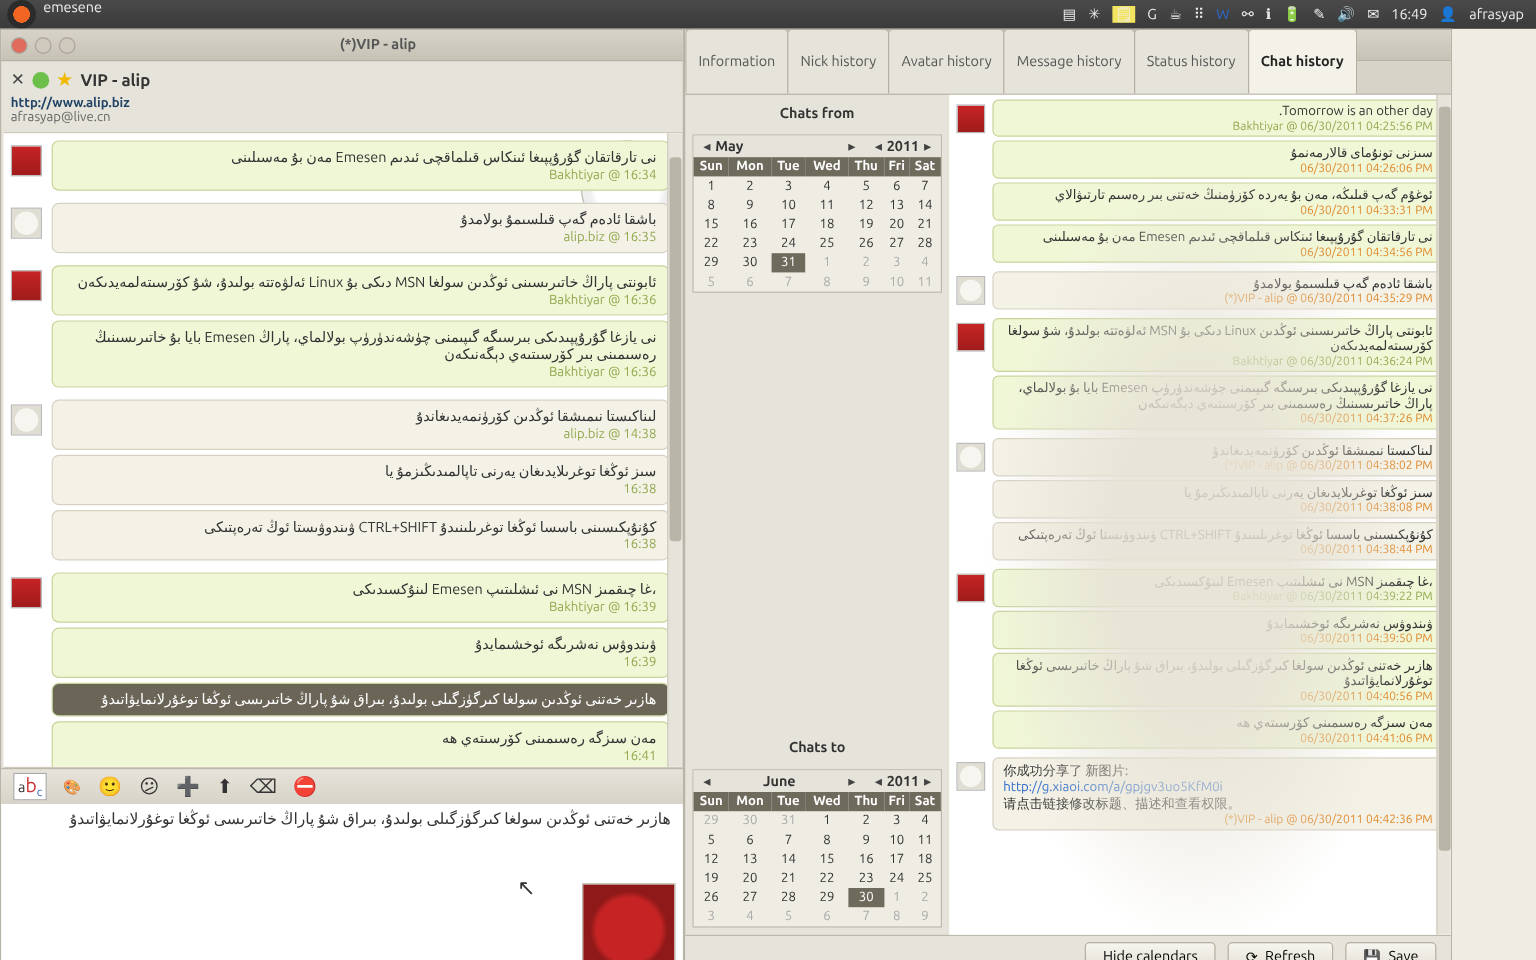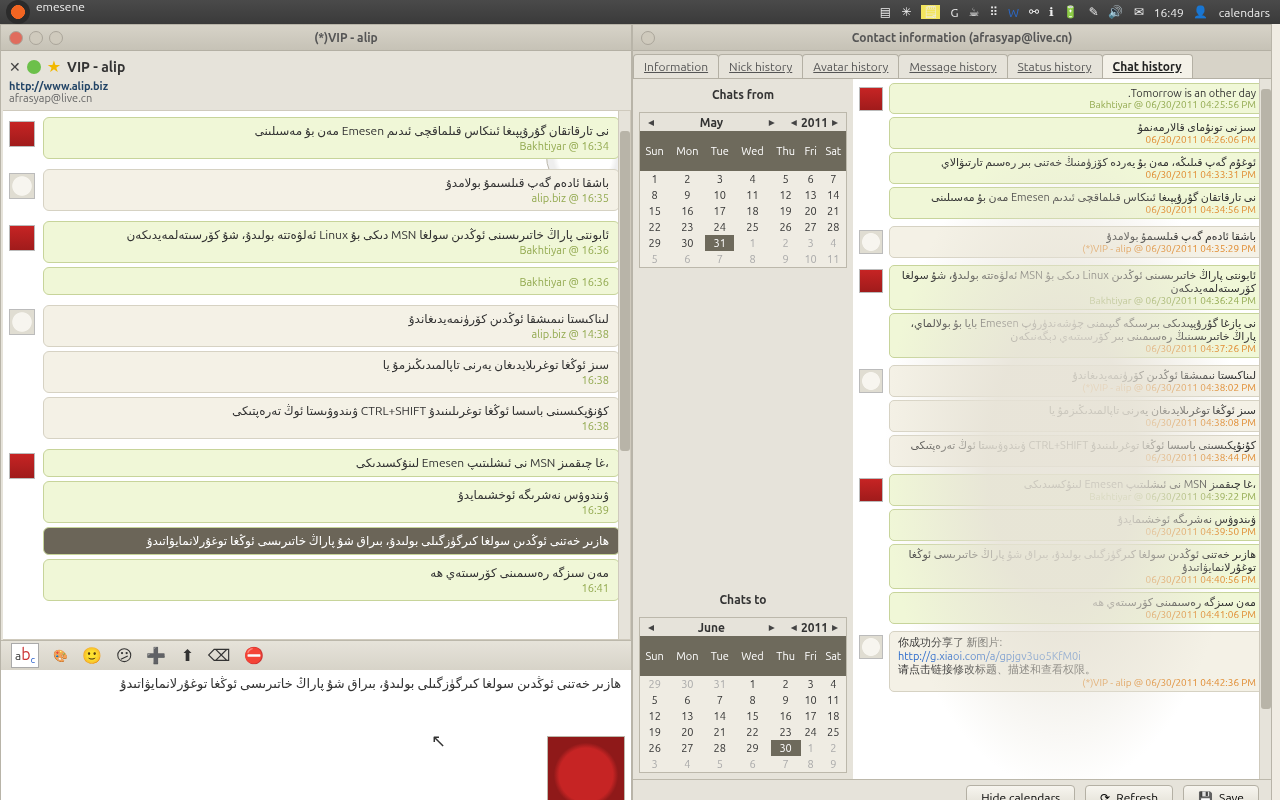--- a/index.html
+++ b/index.html
@@ -8,21 +8,21 @@
 
 .topbar { height:24px; background:linear-gradient(#4a4a4a,#3a3a3a); color:#eee; display:flex; font-size:12px; }
 .topbar .ubuntu-logo { width:24px; height:24px; background:radial-gradient(circle,#f26522 40%,#2b2b2b 42%); border-radius:50%; margin:0 6px; }
 .topbar .spacer { flex:1; }
 .topbar .tray { display:flex; align-items:center; gap:10px; padding-right:10px; }
 .topbar .tray span { cursor:default; }
 
 
 .workspace { display:flex; height:776px; }
 .pane { position:relative; background:#e6e3da; border:1px solid #b8b4a8; }
-.pane-left  { width:632px; }
+.pane-left  { width:570px; }
 .pane-right { width:640px; }
 
 
 .titlebar { height:26px; background:linear-gradient(#d7d3c8,#c6c2b6); border-bottom:1px solid #b4b0a4; display:flex; align-items:center; padding:0 8px; gap:6px; font-weight:bold; color:#555; }
 .titlebar .winbtn { width:14px; height:14px; border-radius:7px; background:#cfcabd; border:1px solid #aaa59a; cursor:pointer; }
 .titlebar .winbtn.close { background:#e06c5d; }
 .titlebar .title { flex:1; text-align:center; }
 
 
 .chat-header { padding:6px 8px 4px; }
@@ -49,30 +49,30 @@
 .big-avatar { position:absolute; top:6px; right:6px; width:78px; height:78px; border:1px solid #bcb8ab; border-radius:40px; background:radial-gradient(circle,#fff 50%,#eee 60%); }
 .big-avatar-bot { position:absolute; bottom:6px; right:6px; width:78px; height:78px; border:1px solid #bcb8ab; background:radial-gradient(circle,#c62424 50%,#8f1919 60%); }
 
 .toolbar { height:30px; background:linear-gradient(#e6e3da,#d7d3c8); border-top:1px solid #bcb8ab; display:flex; align-items:center; gap:14px; padding:0 10px; }
 .toolbar span { cursor:pointer; font-size:16px; }
 .input-area { height:150px; background:#fff; padding:6px 10px; direction:rtl; text-align:right; font-size:13px; overflow:auto; position:relative; }
 .cursor-icon { position:absolute; left:430px; top:60px; font-size:18px; }
 
 
 .tabs { display:flex; background:#d7d3c8; border-bottom:1px solid #b4b0a4; height:28px; align-items:flex-end; }
-.tab { padding:5px 10px; border:1px solid #b4b0a4; border-bottom:none; background:#e6e3da; margin-right:-1px; font-size:12px; color:#555; cursor:pointer; border-radius:4px 4px 0 0;text-decoration:underline; }
+.tab { padding:20px 10px; border:1px solid #b4b0a4; border-bottom:none; background:#e6e3da; margin-right:-1px; font-size:12px; color:#555; cursor:pointer; border-radius:4px 4px 0 0; }
 .tab.active { background:#f4f1e8; font-weight:bold; color:#222; }
 .right-body { display:flex; height:700px; }
 .calendars { width:220px; padding:6px; display:flex; flex-direction:column; gap:8px; position:relative; }
 .cal { border:1px solid #bcb8ab; background:#efece3; }
 .cal-head { display:flex; align-items:center; justify-content:space-between; background:#e6e3da; padding:2px 4px; font-weight:bold; font-size:12px; }
 .cal-nav { cursor:pointer; color:#444; padding:0 4px; }
 .cal-title { text-align:center; padding:3px 0; font-size:12px; font-weight:bold; }
 .cal table { width:100%; border-collapse:collapse; font-size:11px; text-align:center; }
-.cal th { background:#6e6a5c; color:#fff; padding:14px 0; font-weight:normal; }
+.cal th { background:#6e6a5c; color:#fff; padding:2px 0; font-weight:bold; }
 .cal td { padding:2px 0; color:#333; }
 .cal td.dim { color:#aaa; }
 .cal td.sel { background:#6e6a5c; color:#fff; }
 
 .history { flex:1; overflow:hidden; background:#fff; position:relative; }
 .hist-inner { padding:4px 6px; }
 .hmsg { display:flex; gap:6px; margin-bottom:4px; }
 .hmsg .avatar { width:24px; height:24px; }
 .hbubbles { flex:1; }
 .hb { background:#f0f7d7; border:1px solid #c7d49a; border-radius:5px; padding:3px 8px; margin-bottom:3px; font-size:11px; }
@@ -106,21 +106,21 @@
     <span>⠿</span>
     <span style="color:#2a6acc;">W</span>
     <span>⚯</span>
     <span>ℹ</span>
     <span>🔋</span>
     <span>✎</span>
     <span>🔊</span>
     <span>✉</span>
     <span>16:49</span>
     <span>👤</span>
-    <span>calendars</span>
+    <span>afrasyap</span>
   </div>
 </div>
 
 <div class="workspace">
 
   <div class="pane pane-left">
     <div class="titlebar">
       <span class="winbtn close"></span>
       <span class="winbtn"></span>
       <span class="winbtn"></span>
@@ -162,20 +162,21 @@
             </div>
           </div>
           <div class="msg-block">
             <div class="avatar flag"></div>
             <div class="bubbles">
               <div class="bubble right">
                 <div>ئابونتى پاراڭ خاتىرىسىنى ئوڭدىن سولغا MSN دىكى بۇ Linux ئەلۋەتتە بولىدۇ، شۇ كۆرسىتەلمەيدىكەن</div>
                 <div class="meta">Bakhtiyar @ 16:36</div>
               </div>
               <div class="bubble right">
+                <div>نى يازغا گۇرۇپپىدىكى بىرسىگە گىپىمنى چۈشەندۈرۈپ بولالماي، پاراڭ Emesen بايا بۇ خاتىرىسىنىڭ رەسىمىنى بىر كۆرسىتىەي دېگەنىكەن</div>
                 <div class="meta">Bakhtiyar @ 16:36</div>
               </div>
             </div>
           </div>
           <div class="msg-block">
             <div class="avatar friend"></div>
             <div class="bubbles">
               <div class="bubble right friend">
                 <div>لىناكىستا نىمىشقا ئوڭدىن كۆرۈنمەيدىغاندۇ</div>
                 <div class="meta">alip.biz @ 14:38</div>
@@ -188,20 +189,21 @@
                 <div>كۇنۇپكىسىنى باسسا ئوڭغا توغرىلىنىدۇ CTRL+SHIFT ۋىندوۋىستا ئوڭ تەرەپتىكى</div>
                 <div class="meta">16:38</div>
               </div>
             </div>
           </div>
           <div class="msg-block">
             <div class="avatar flag"></div>
             <div class="bubbles">
               <div class="bubble right">
                 <div>،غا چىقمىز MSN نى ئىشلىتىپ Emesen لىنۇكسىدىكى</div>
+                <div class="meta">Bakhtiyar @ 16:39</div>
               </div>
               <div class="bubble right">
                 <div>ۋىندوۋس نەشرىگە ئوخشىمايدۇ</div>
                 <div class="meta">16:39</div>
               </div>
               <div class="bubble right sel">
                 <div>ھازىر خەتنى ئوڭدىن سولغا كىرگۈزگىلى بولىدۇ، بىراق شۇ پاراڭ خاتىرىسى ئوڭغا توغۇرلانمايۋاتىدۇ</div>
               </div>
               <div class="bubble right">
                 <div>مەن سىزگە رەسىمىنى كۆرسىتەي ھە</div>
@@ -248,21 +250,21 @@
         <div class="tab">Status history</div>
         <div class="tab active">Chat history</div>
       </div>
 
     <div class="right-body">
       <div class="calendars">
         <div class="cal-title">Chats from</div>
         <div class="cal" id="cal-from">
             <div class="cal-head">
     <span class="cal-nav">◂</span>
-    <span style="flex:1;text-align:center">May</span>
+    <span style="flex:1;text-align:left">May</span>
     <span class="cal-nav">▸</span>
     <span style="width:8px"></span>
     <span class="cal-nav">◂</span>
     <span>2011</span>
     <span class="cal-nav">▸</span>
   </div>
             <table>
               <tbody>
                 <tr>
                   <th>Sun</th>

